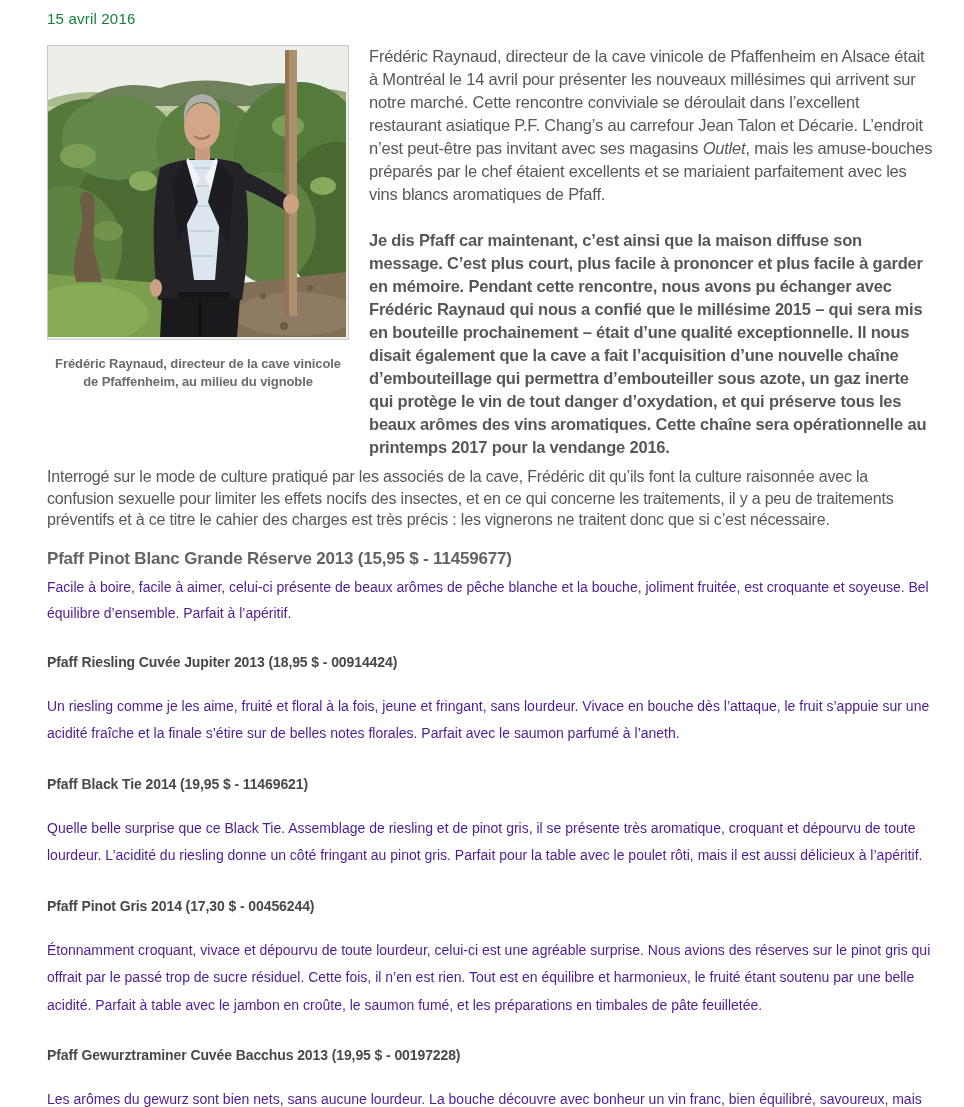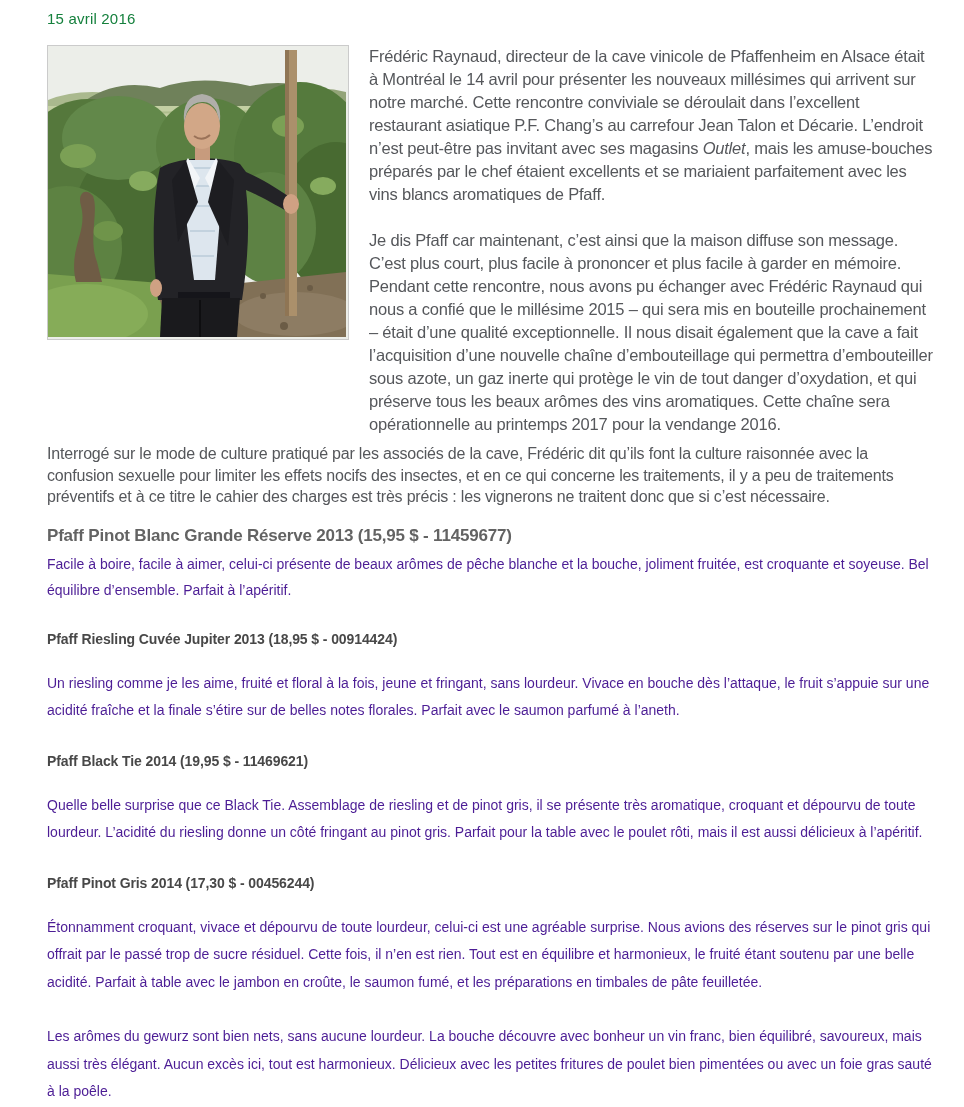--- a/index.html
+++ b/index.html
@@ -52,21 +52,21 @@
     letter-spacing: -0.1px;
   }
   .intro-text {
     flex: 1;
     font-size: 16.5px;
     line-height: 23px;
     color: #55575b;
     letter-spacing: -0.2px;
   }
   .intro-text p { margin: 0 0 23px 0; }
-  .intro-text p:last-child { margin-bottom: 0; }
+  .intro-text p:last-child { margin-bottom: 0; font-weight: bold; }
   .intro-text em { font-style: italic; text-align: center; }
   .culture-paragraph {
     margin: 7px 0 0 0;
     font-size: 16px;
     line-height: 21.5px;
     color: #55575b;
     letter-spacing: -0.2px;
     max-width: 895px;
   }
   .tasting-section { margin-top: 17px; }
@@ -162,20 +162,21 @@
           <path d="M114,252 L192,252 L189,291 L112,291 Z" fill="#1a1a1d"></path>
           <line x1="152" y1="254" x2="152" y2="291" stroke="#0e0e10" stroke-width="2"></line>
           <rect x="147" y="98" width="15" height="16" fill="#c79b7d"></rect>
           <ellipse cx="154" cy="80" rx="18" ry="23" fill="#d2a787"></ellipse>
           <path d="M136,76 Q134,50 154,48 Q174,50 172,76 L168,64 Q162,55 154,56 Q144,56 139,66 Z" fill="#b0aeaa"></path>
           <path d="M146,90 Q154,96 162,89" stroke="#9a7258" stroke-width="2" fill="none"></path>
           <ellipse cx="243" cy="158" rx="8" ry="10" fill="#cfa183"></ellipse>
           <ellipse cx="108" cy="242" rx="6" ry="9" fill="#cfa183"></ellipse>
         </svg>
       </div>
+      <figcaption class="photo-caption">Frédéric Raynaud, directeur de la cave vinicole de Pfaffenheim, au milieu du vignoble</figcaption>
     </figure>
 
     <div class="intro-text">
       <p><span>Frédéric Raynaud, directeur de la cave vinicole de Pfaffenheim en Alsace était à Montréal le 14 avril pour présenter les nouveaux millésimes qui arrivent sur notre marché. Cette rencontre conviviale se déroulait dans l’excellent restaurant asiatique P.F. Chang’s au carrefour Jean Talon et Décarie. L’endroit n’est peut-être pas invitant avec ses magasins </span><em>Outlet</em><span>, mais les amuse-bouches préparés par le chef étaient excellents et se mariaient parfaitement avec les vins blancs aromatiques de Pfaff.</span></p>
       <p>Je dis Pfaff car maintenant, c’est ainsi que la maison diffuse son message. C’est plus court, plus facile à prononcer et plus facile à garder en mémoire. Pendant cette rencontre, nous avons pu échanger avec Frédéric Raynaud qui nous a confié que le millésime 2015 – qui sera mis en bouteille prochainement – était d’une qualité exceptionnelle.  Il nous disait également que la cave a fait l’acquisition d’une nouvelle chaîne d’embouteillage qui permettra d’embouteiller sous azote, un gaz inerte qui protège le vin de tout danger d’oxydation, et qui préserve tous les beaux arômes des vins aromatiques. Cette chaîne sera opérationnelle au printemps 2017 pour la vendange 2016.</p>
     </div>
 
   </div>
 
   <p class="culture-paragraph">Interrogé sur le mode de culture pratiqué par les associés de la cave, Frédéric dit qu’ils font la culture raisonnée avec la confusion sexuelle pour limiter les effets nocifs des insectes, et en ce qui concerne les traitements, il y a peu de traitements préventifs et à ce titre le cahier des charges est très précis : les vignerons ne traitent donc que si c’est nécessaire.</p>
@@ -194,18 +195,19 @@
       <h4 class="wine-title">Pfaff Black Tie 2014  (19,95 $ - 11469621)</h4>
       <p class="wine-desc">Quelle belle surprise que ce Black Tie. Assemblage de riesling et de pinot gris, il se présente très aromatique, croquant et dépourvu de toute lourdeur. L’acidité du riesling donne un côté fringant au pinot gris. Parfait pour la table avec le poulet rôti, mais il est aussi délicieux à l’apéritif.</p>
     </div>
 
     <div class="wine-entry">
       <h4 class="wine-title">Pfaff  Pinot Gris 2014  (17,30 $ - 00456244)</h4>
       <p class="wine-desc">Étonnamment croquant, vivace et dépourvu de toute lourdeur, celui-ci est une agréable surprise. Nous avions des réserves sur le pinot gris qui offrait par le passé trop de sucre résiduel. Cette fois, il n’en est rien. Tout est en équilibre et harmonieux, le fruité étant soutenu par une belle acidité. Parfait à table avec le jambon en croûte, le saumon fumé, et les préparations en timbales de pâte feuilletée.</p>
     </div>
 
     <div class="wine-entry">
+      <h4 class="wine-title">Pfaff Gewurztraminer Cuvée Bacchus 2013  (19,95 $ - 00197228)</h4>
       <p class="wine-desc">Les arômes du gewurz sont bien nets, sans aucune lourdeur. La bouche découvre avec bonheur un vin franc, bien équilibré, savoureux, mais aussi très élégant. Aucun excès ici, tout est harmonieux. Délicieux avec les petites fritures de poulet bien pimentées ou avec un foie gras sauté à la poêle.</p>
     </div>
 
   </div>
 
 </div>
 
 </body></html>

